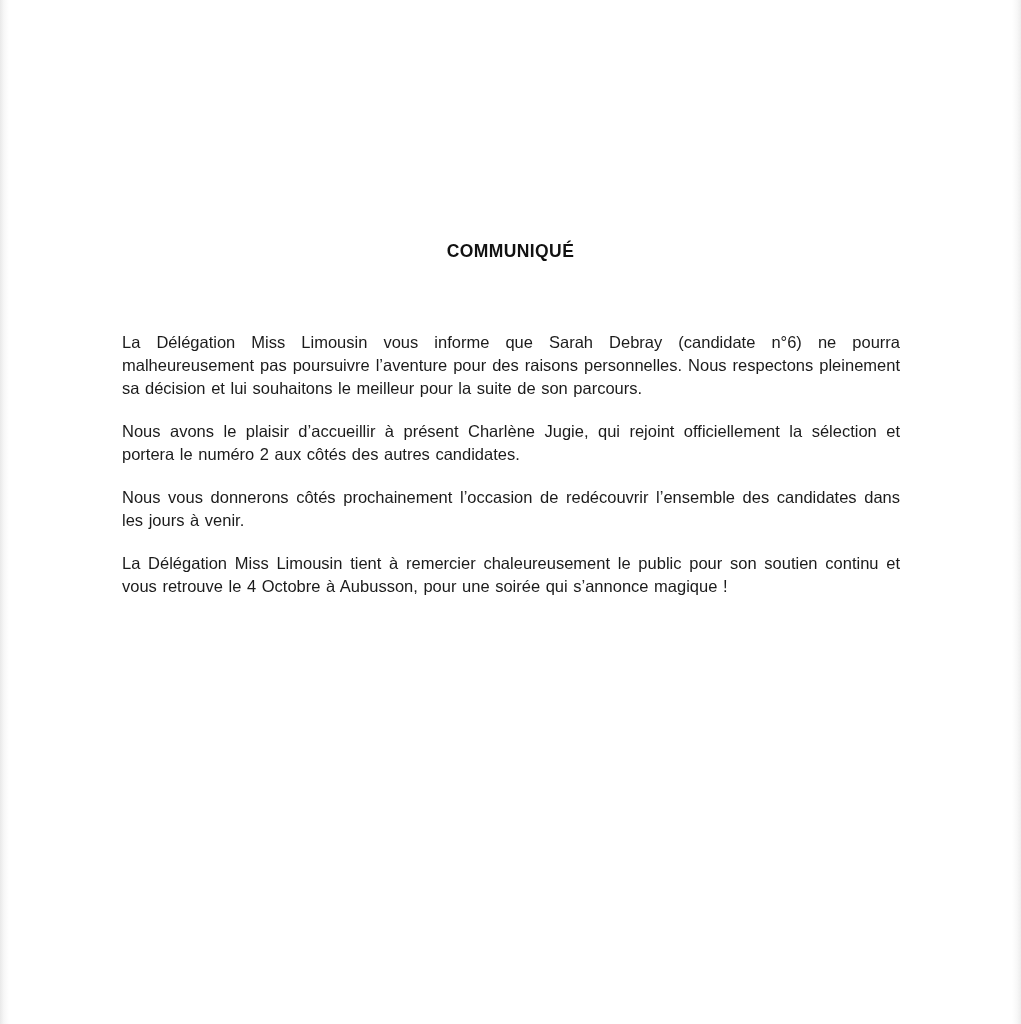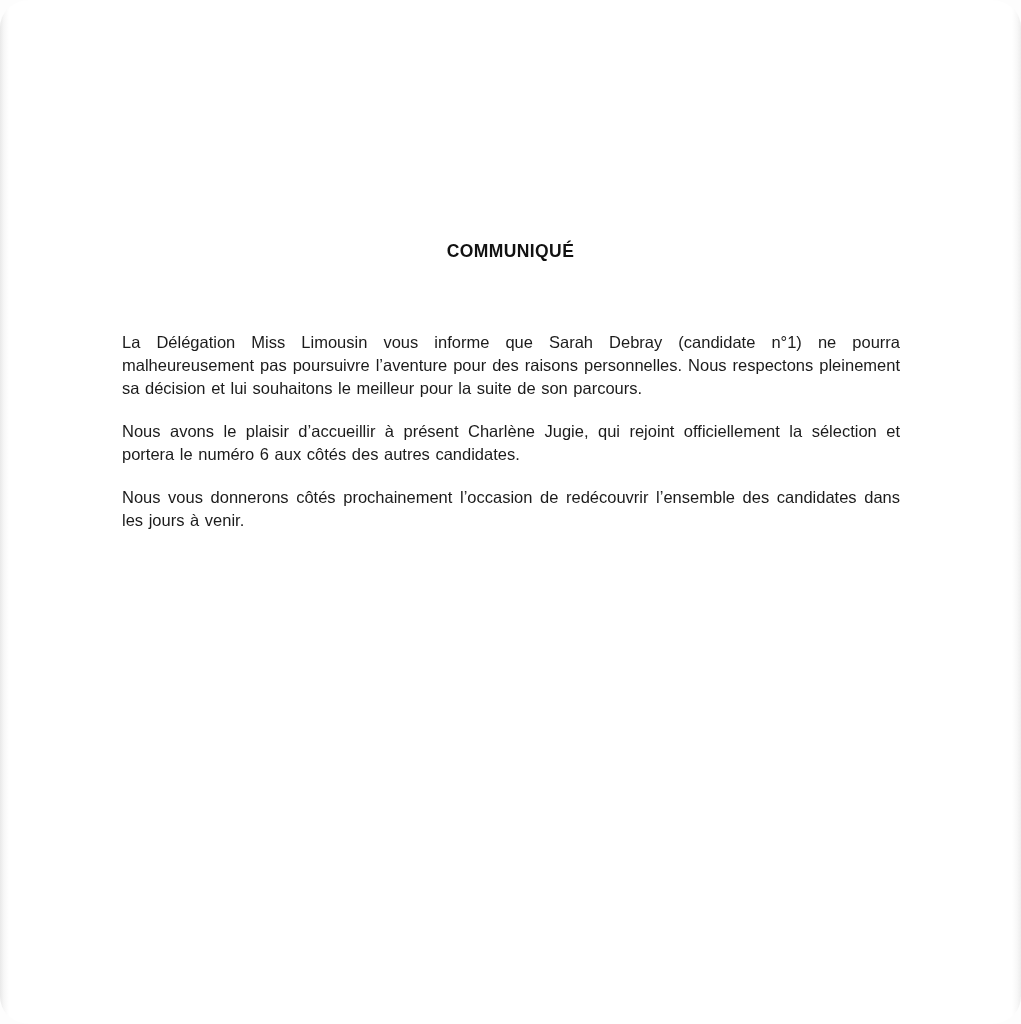--- a/index.html
+++ b/index.html
@@ -18,21 +18,20 @@
     width: 1021px;
     height: 1024px;
     background: #ffffff;
     
     background-image:
       linear-gradient(90deg, #e9e9e9 0px, #f7f7f7 4px, #ffffff 9px),
       linear-gradient(270deg, #ededed 0px, #f8f8f8 4px, #ffffff 9px);
     background-repeat: no-repeat;
     background-size: 10px 100%, 10px 100%;
     background-position: left top, right top;
-    border-radius: 28px;
   }
   .doc-title {
     position: absolute;
     top: 241px;
     left: 0;
     width: 100%;
     margin: 0;
     text-align: center;
     font-size: 17.5px;
     font-weight: bold;
@@ -55,17 +54,18 @@
     word-spacing: 1px;
   }
 </style>
 </head>
 <body>
 
 <div class="page">
   <h1 class="doc-title">COMMUNIQUÉ</h1>
 
   <div class="doc-body">
-    <p>La Délégation Miss Limousin vous informe que Sarah Debray (candidate n°1) ne pourra malheureusement pas poursuivre l’aventure pour des raisons personnelles. Nous respectons pleinement sa décision et lui souhaitons le meilleur pour la suite de son parcours.</p>
-    <p>Nous avons le plaisir d’accueillir à présent Charlène Jugie, qui rejoint officiellement la sélection et portera le numéro 6 aux côtés des autres candidates.</p>
+    <p>La Délégation Miss Limousin vous informe que Sarah Debray (candidate n°6) ne pourra malheureusement pas poursuivre l’aventure pour des raisons personnelles. Nous respectons pleinement sa décision et lui souhaitons le meilleur pour la suite de son parcours.</p>
+    <p>Nous avons le plaisir d’accueillir à présent Charlène Jugie, qui rejoint officiellement la sélection et portera le numéro 2 aux côtés des autres candidates.</p>
     <p>Nous vous donnerons côtés prochainement l’occasion de redécouvrir l’ensemble des candidates dans les jours à venir.</p>
+    <p>La Délégation Miss Limousin tient à remercier chaleureusement le public pour son soutien continu et vous retrouve le 4 Octobre à Aubusson, pour une soirée qui s’annonce magique !</p>
   </div>
 </div>
 
 </body></html>

